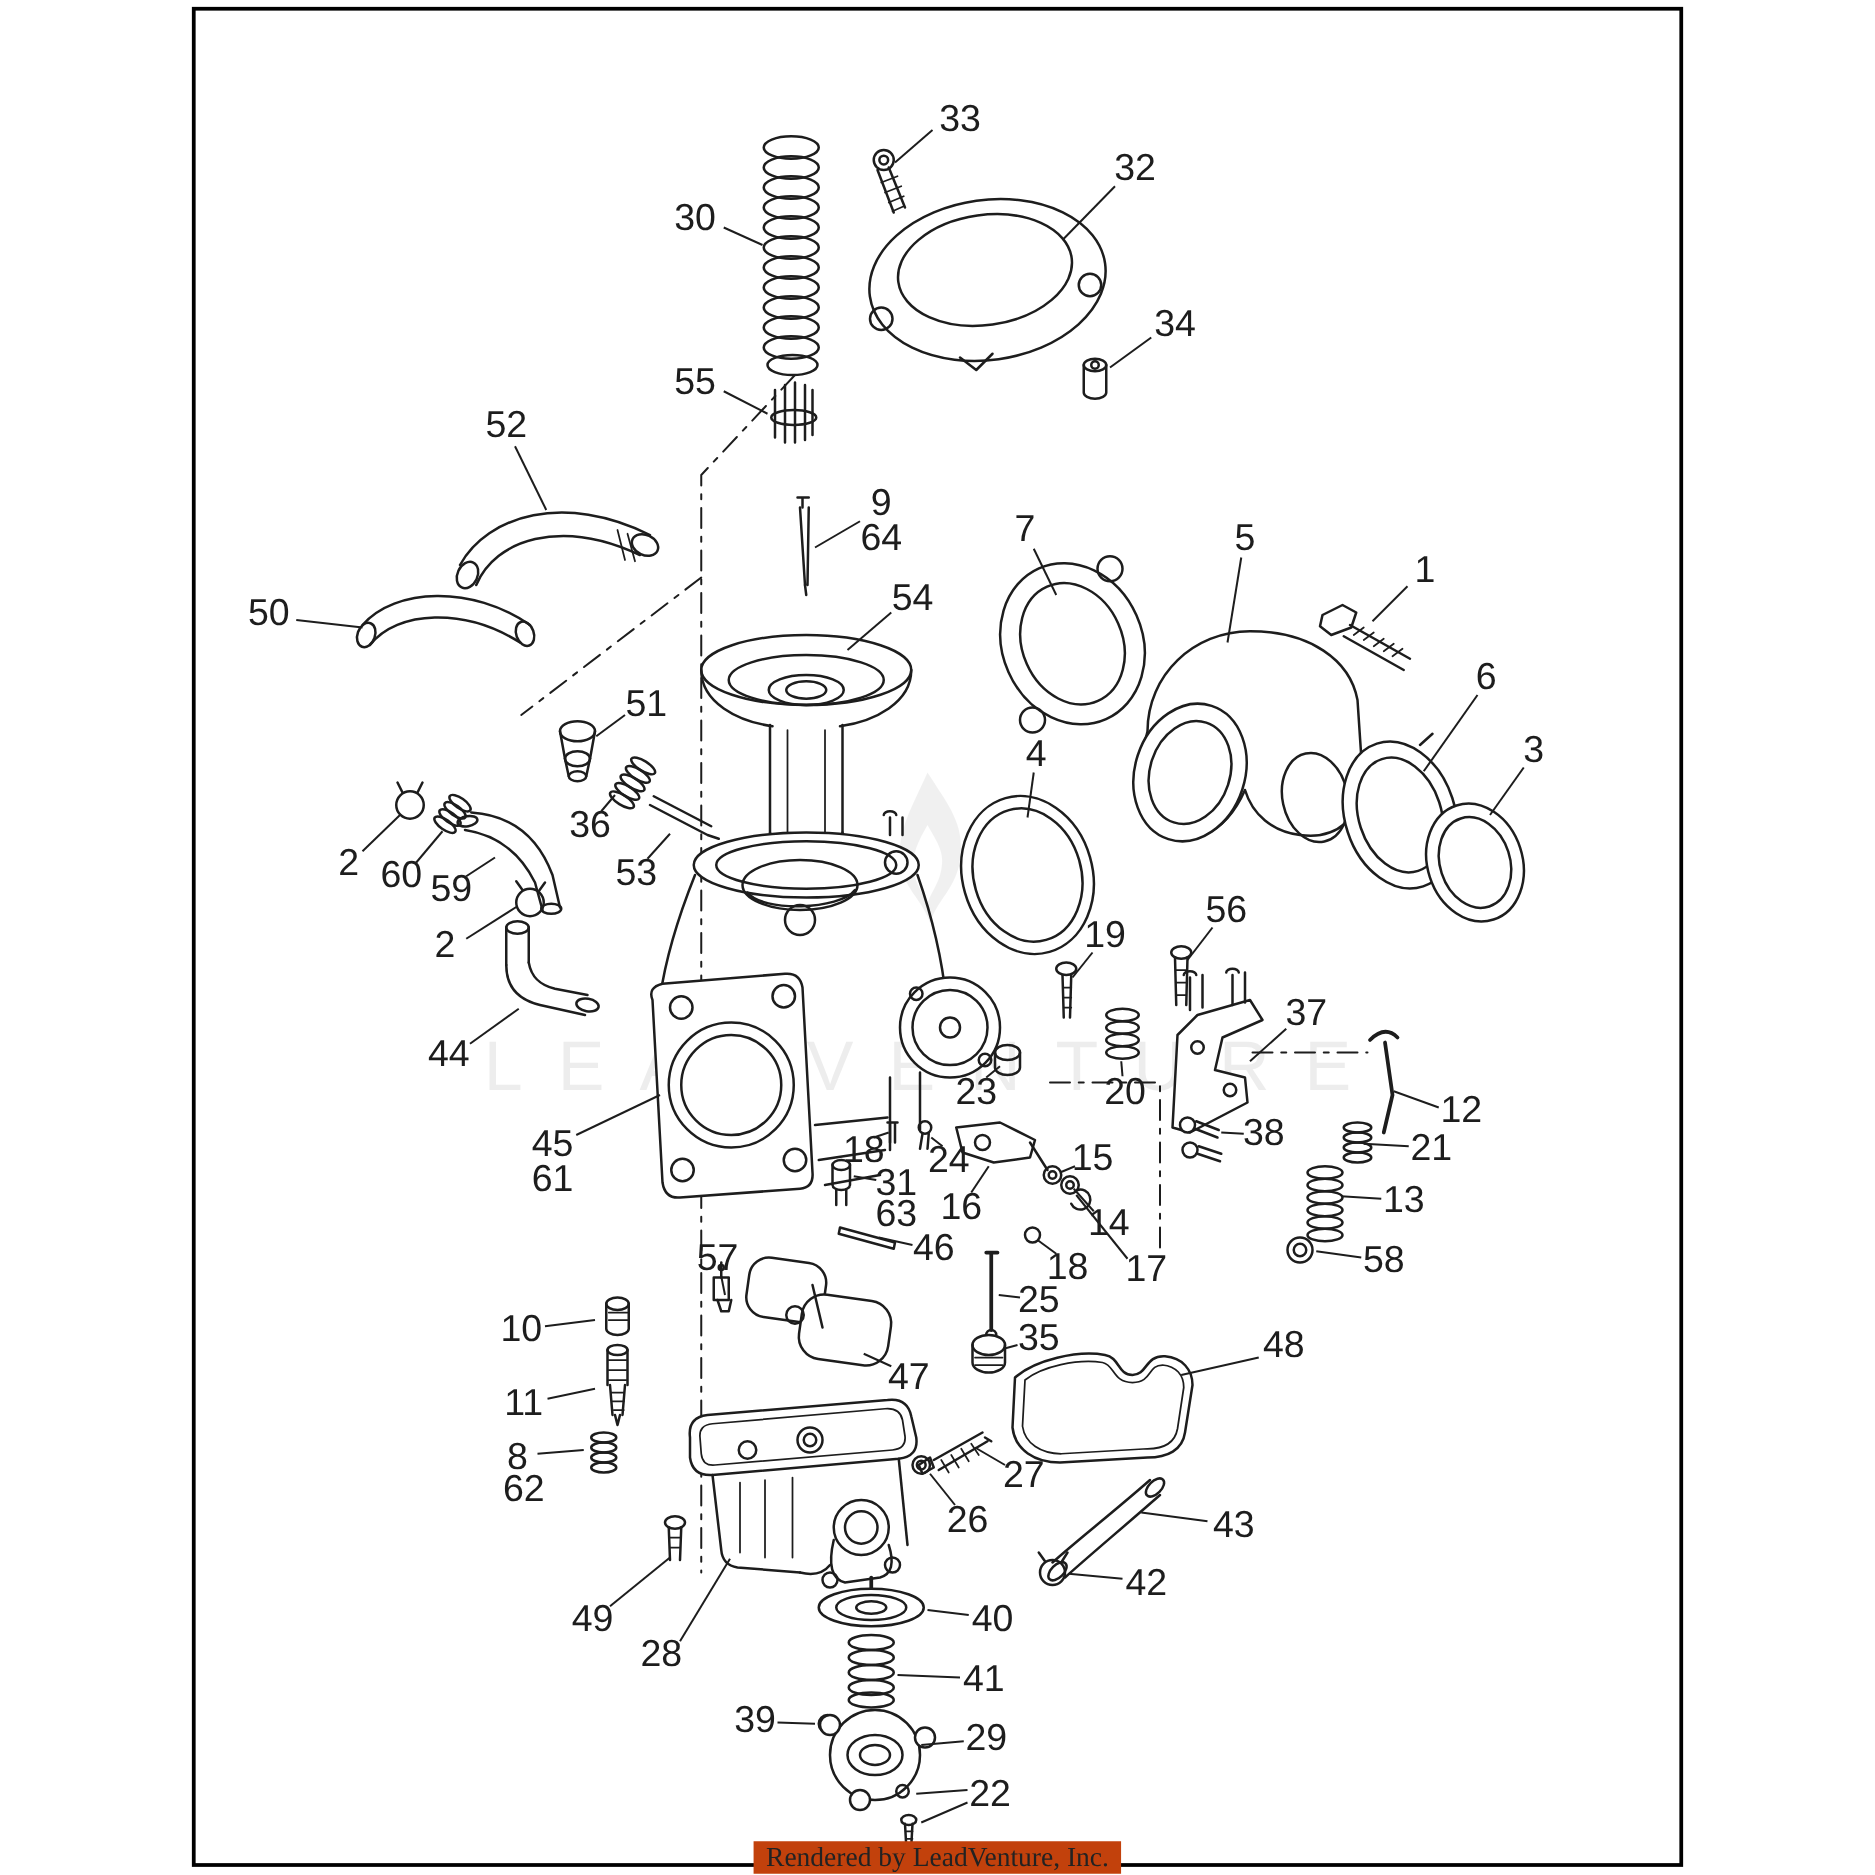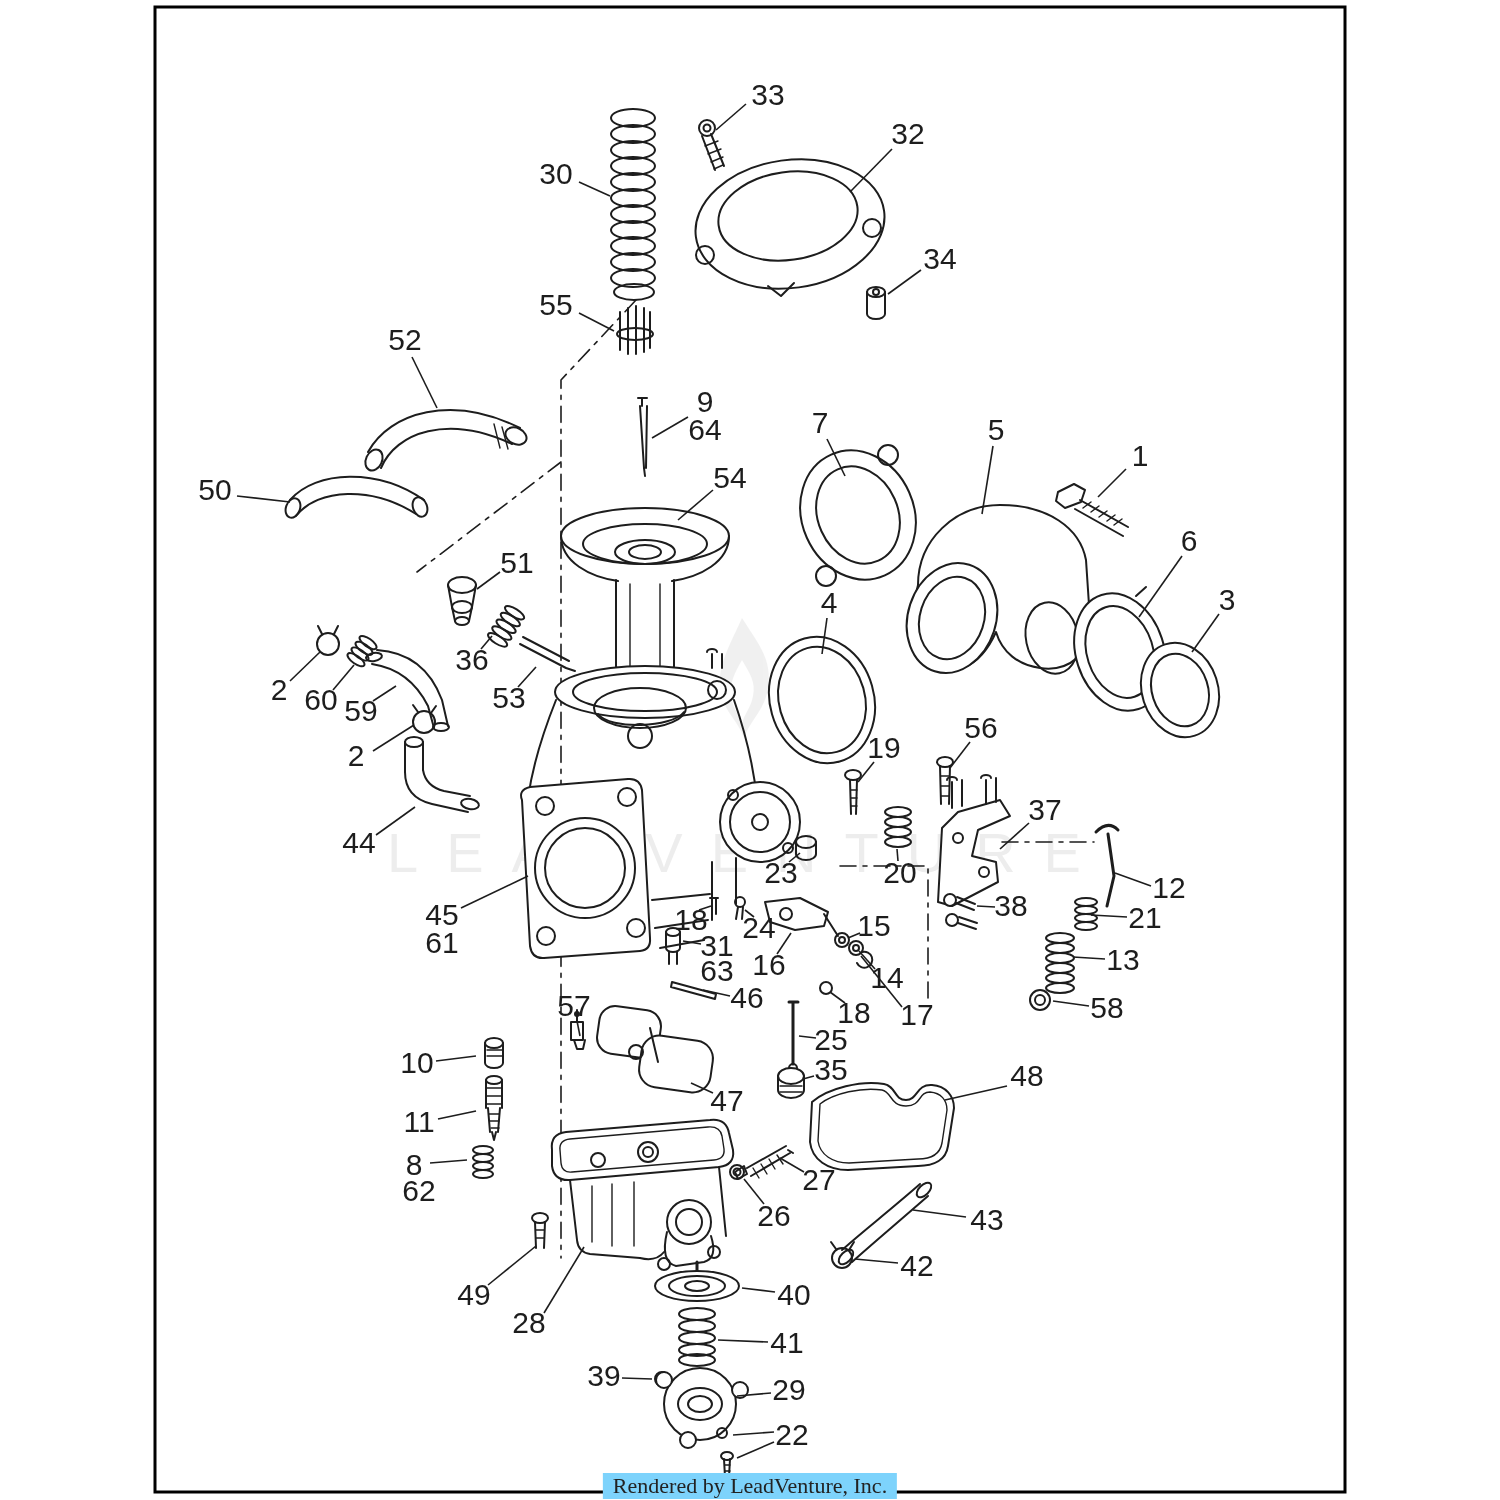--- a/index.html
+++ b/index.html
@@ -10,21 +10,21 @@
   .fw{fill:#ffffff;stroke:#1d1d1d;stroke-width:2;stroke-linejoin:round;}
   .thin{stroke-width:1.4;}
   .dash{stroke-dasharray:16 7 4 7;stroke-width:1.6;}
   .callout{font-family:"Liberation Sans",sans-serif;font-size:30px;fill:#1d1d1d;
            text-anchor:middle;dominant-baseline:middle;}
   .leader{fill:none;stroke:#1d1d1d;stroke-width:1.6;}
   .wmtext{font-family:"Liberation Sans",sans-serif;font-size:56px;letter-spacing:28px;
           fill:#555;opacity:0.10;text-anchor:middle;}
   .footer{position:absolute;left:50%;bottom:1px;transform:translateX(-50%);
           font-family:"Liberation Serif",serif;font-size:22px;color:#222;
-          background:#7dd3fc;padding:0 10px;white-space:nowrap;}
+          background:#c2410c;padding:0 10px;white-space:nowrap;}
 </style>
 </head>
 <body>
 
 <div class="page">
 <svg id="diagram" width="1500" height="1500" viewBox="0 0 1500 1500">
 
   <rect x="155" y="7" width="1190" height="1485" fill="none" stroke="#000" stroke-width="3"></rect>
 
   <g opacity="0.10">

